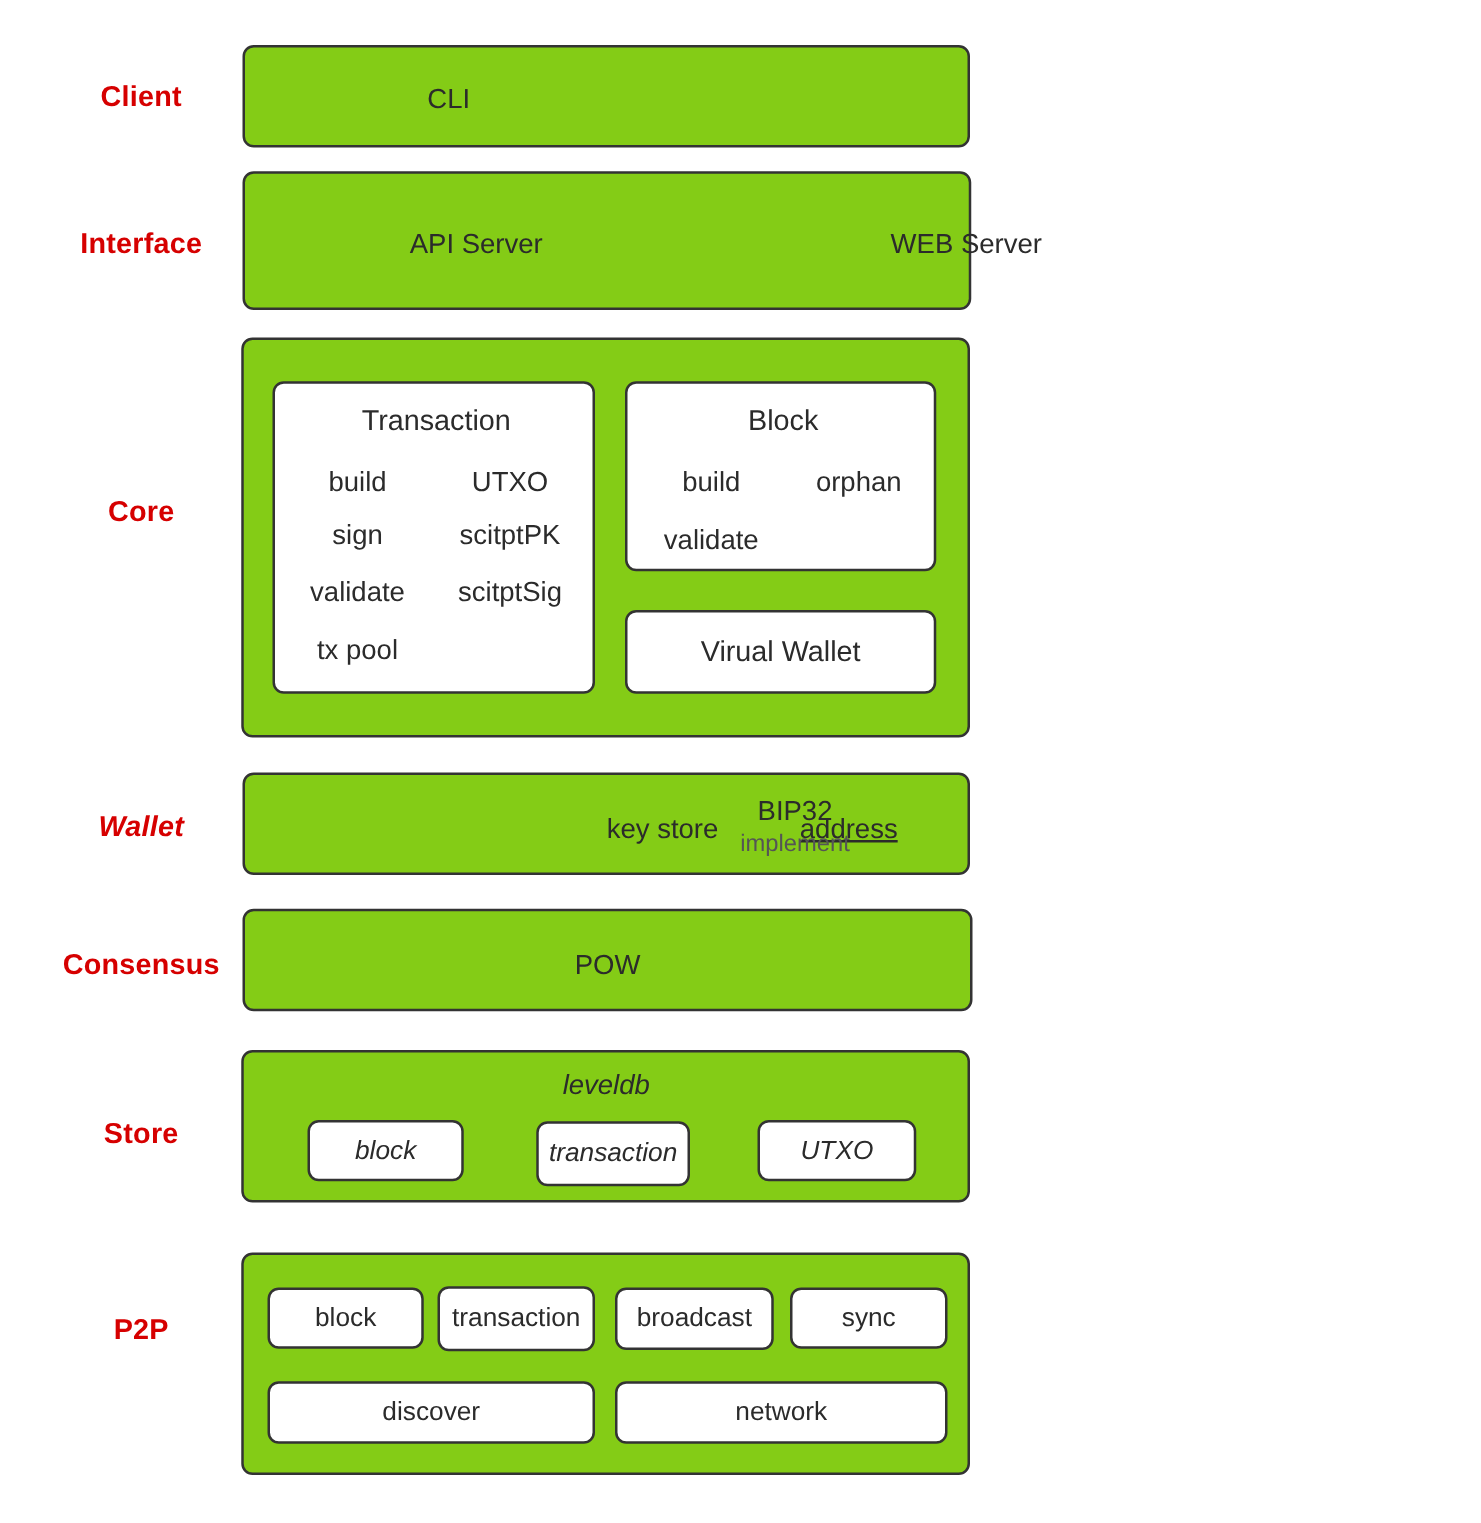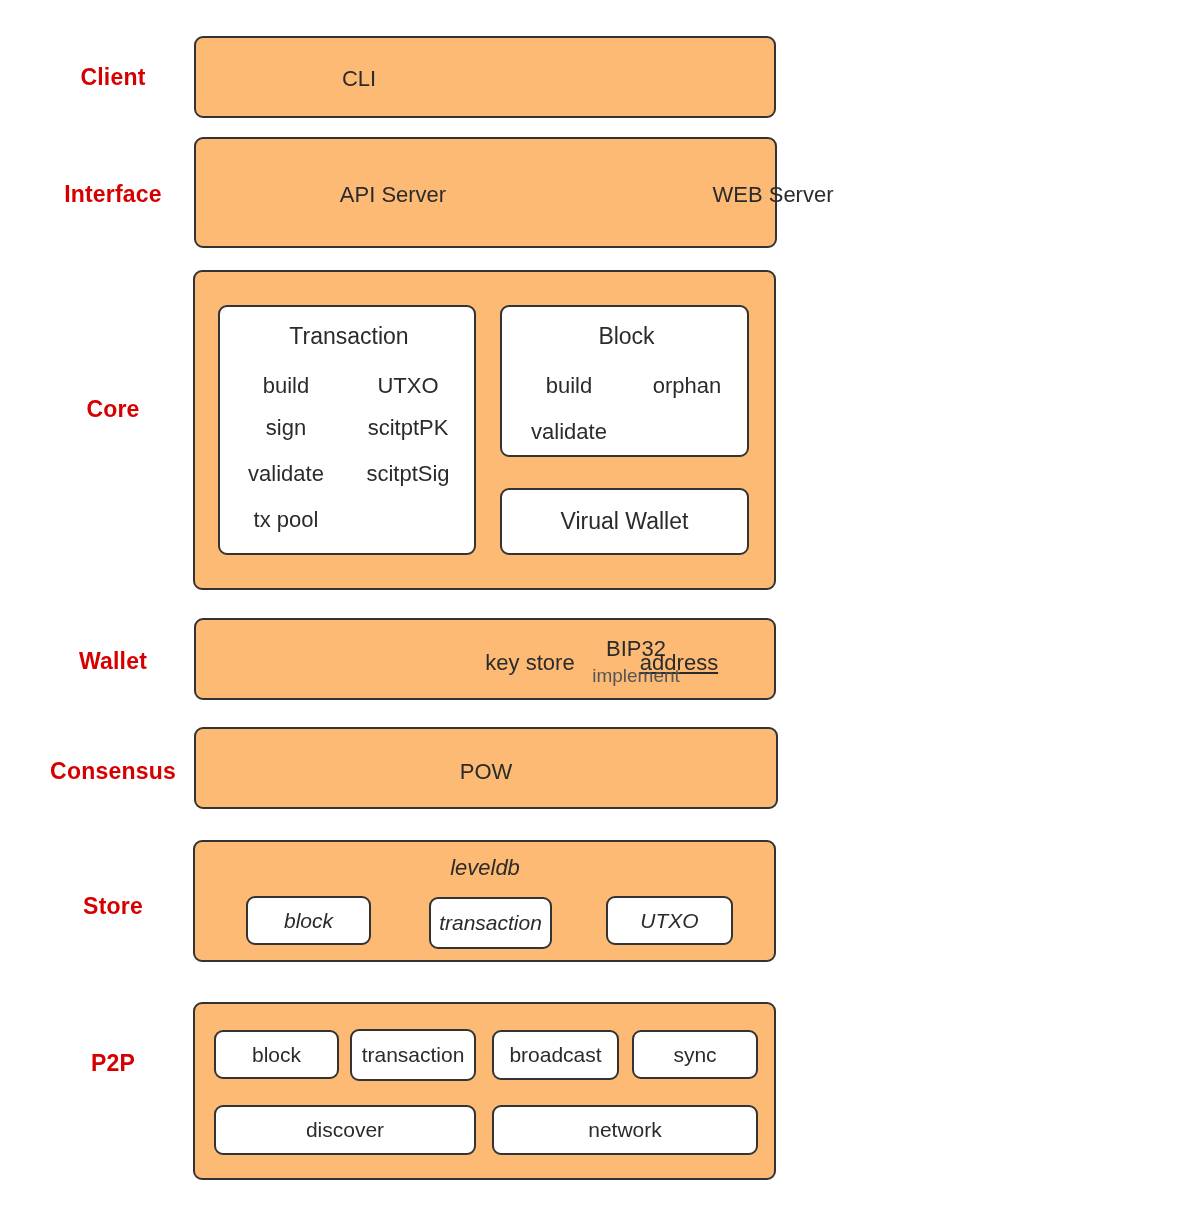--- a/index.html
+++ b/index.html
@@ -32,21 +32,21 @@
     left: 18px;
     line-height: 1;
     letter-spacing: 0.2px;
     white-space: nowrap;
   }
   
   .box {
     position: absolute;
     border: 2.5px solid #333333;
     border-radius: 9px;
-    background: #fdba74;
+    background: #84cc16;
     box-sizing: border-box;
   }
   .inner-box {
     position: absolute;
     border: 2.5px solid #333333;
     border-radius: 9px;
     background: #ffffff;
     box-sizing: border-box;
     display: flex;
     align-items: center;
@@ -87,21 +87,21 @@
 
   <div class="layer-label" style="top:66px;">Client</div>
 
   <div class="box" style="left:194px; top:36px; width:582px; height:82px;">
     <div class="txt center" style="left:0px; top:30px; width:326px;">CLI</div>
   </div>
 
   <div class="layer-label" style="top:183px;">Interface</div>
 
   <div class="box" style="left:194px; top:137px; width:583px; height:111px;">
-    <div class="txt center" style="left:16px; top:45px; width:336px;padding-left:13px;">API Server</div>
+    <div class="txt center" style="left:4px; top:45px; width:336px;padding-left:13px;">API Server</div>
     <div class="txt center" style="left:409px; top:45px; width:336px;">WEB Server</div>
   </div>
 
   <div class="layer-label" style="top:398px;">Core</div>
 
   <div class="box" style="left:193px; top:270px; width:583px; height:320px;">
 
     <div class="inner-box" style="left:23px; top:33px; width:258px; height:250px; display:block;">
       <div class="txt center title-txt" style="left:0px; top:18px; width:258px;">Transaction</div>
 
@@ -122,21 +122,21 @@
       <div class="txt center" style="left:4px; top:114px; width:126px;">validate</div>
 
       <div class="txt center" style="left:126px; top:68px; width:118px;">orphan</div>
     </div>
 
     <div class="inner-box" style="left:305px; top:216px; width:249px; height:67px;">
       <span class="title-txt">Virual Wallet</span>
     </div>
   </div>
 
-  <div class="layer-label" style="top:650px;">Wallet</div>
+  <div class="layer-label" style="top:650px;font-style:italic;">Wallet</div>
 
   <div class="box" style="left:194px; top:618px; width:582px; height:82px;">
     <div class="txt center" style="left:234px; top:32px; width:200px;">key store</div>
     <div class="txt center" style="left:390px; top:32px; width:186px;text-decoration:underline;">address</div>
     <div class="txt center" style="left:352px; top:18px; width:176px;">BIP32</div>
     <div class="txt center sub-txt" style="left:352px; top:46px; width:176px;">implement</div>
   </div>
 
   <div class="layer-label" style="top:760px;">Consensus</div>
 

